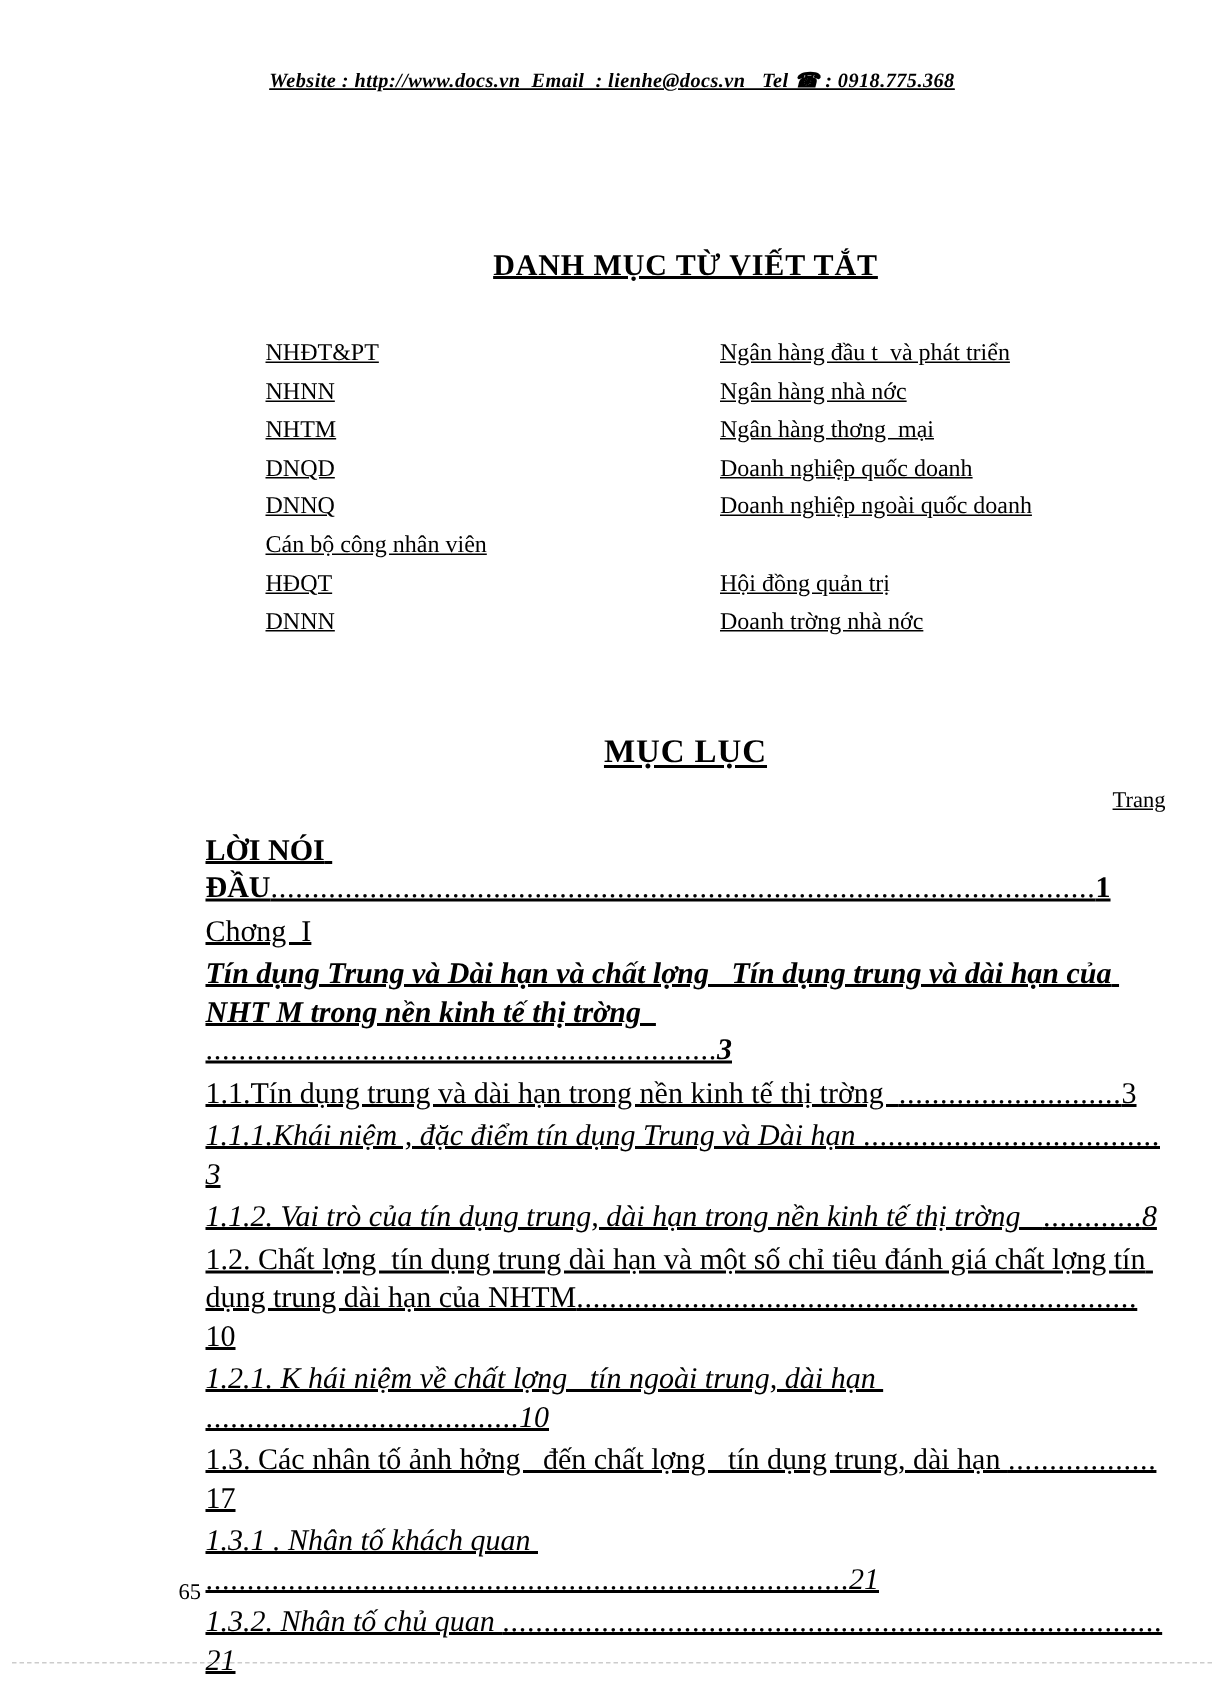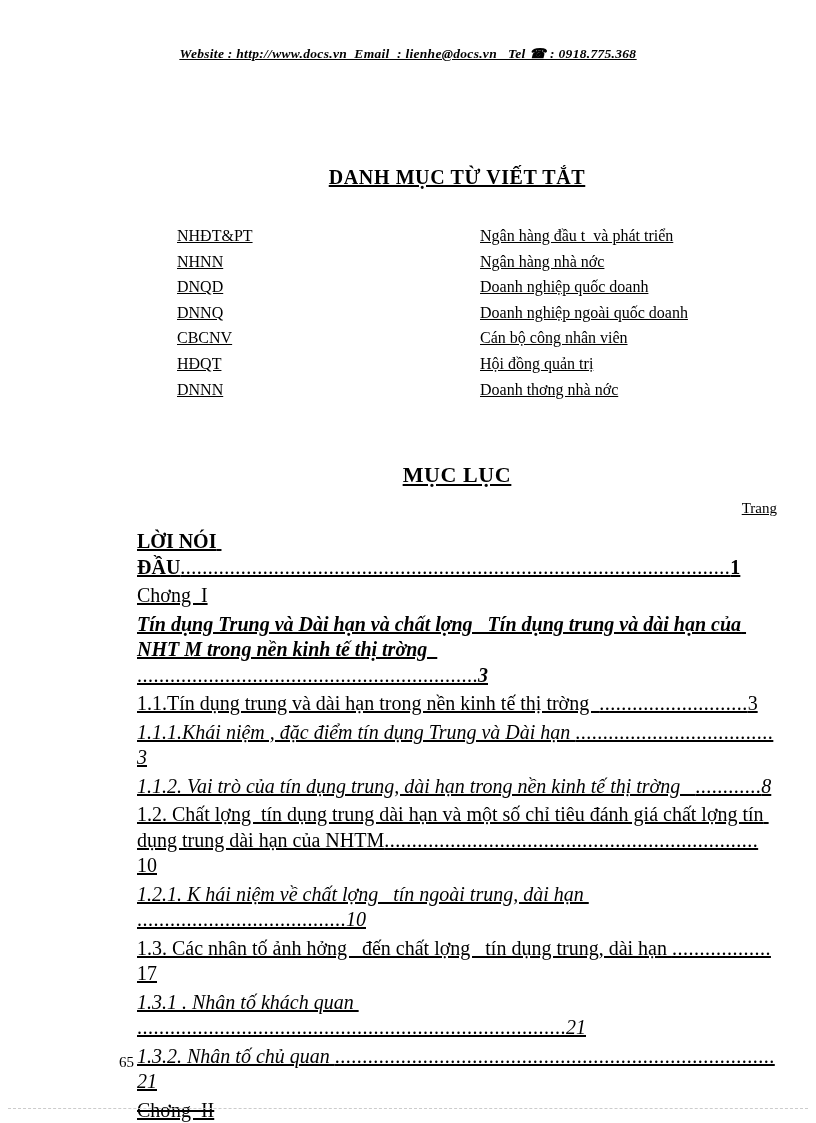--- a/index.html
+++ b/index.html
@@ -95,38 +95,41 @@
     <div class="abbr-list" id="abbr-list">
         <div class="abbr-row">
           <span class="abbr-code">NHĐT&amp;PT</span>
           <span class="abbr-meaning">Ngân hàng đầu t  và phát triển</span>
         </div>
         <div class="abbr-row">
           <span class="abbr-code">NHNN</span>
           <span class="abbr-meaning">Ngân hàng nhà nớc</span>
         </div>
         <div class="abbr-row">
+          <span class="abbr-code">NHTM</span>
+          <span class="abbr-meaning">Ngân hàng thơng  mại</span>
+        </div>
+        <div class="abbr-row">
           <span class="abbr-code">DNQD</span>
           <span class="abbr-meaning">Doanh nghiệp quốc doanh</span>
         </div>
         <div class="abbr-row">
           <span class="abbr-code">DNNQ</span>
           <span class="abbr-meaning">Doanh nghiệp ngoài quốc doanh</span>
         </div>
         <div class="abbr-row">
-          <span class="abbr-code">CBCNV</span>
           <span class="abbr-meaning">Cán bộ công nhân viên</span>
         </div>
         <div class="abbr-row">
           <span class="abbr-code">HĐQT</span>
           <span class="abbr-meaning">Hội đồng quản trị</span>
         </div>
         <div class="abbr-row">
           <span class="abbr-code">DNNN</span>
-          <span class="abbr-meaning">Doanh thơng nhà nớc</span>
+          <span class="abbr-meaning">Doanh trờng nhà nớc</span>
         </div>
       </div>
 
     <div class="toc-title">MỤC LỤC</div>
 
     <div class="toc-page-label">Trang</div>
 
     <div class="toc-list" id="toc-list">
         <p class="toc-entry bold"><span class="toc-text">LỜI NÓI ĐẦU</span><span class="toc-dots">....................................................................................................</span><span class="toc-page">1</span></p>
         <p class="toc-entry normal"><span class="toc-text">Chơng  I</span></p>

